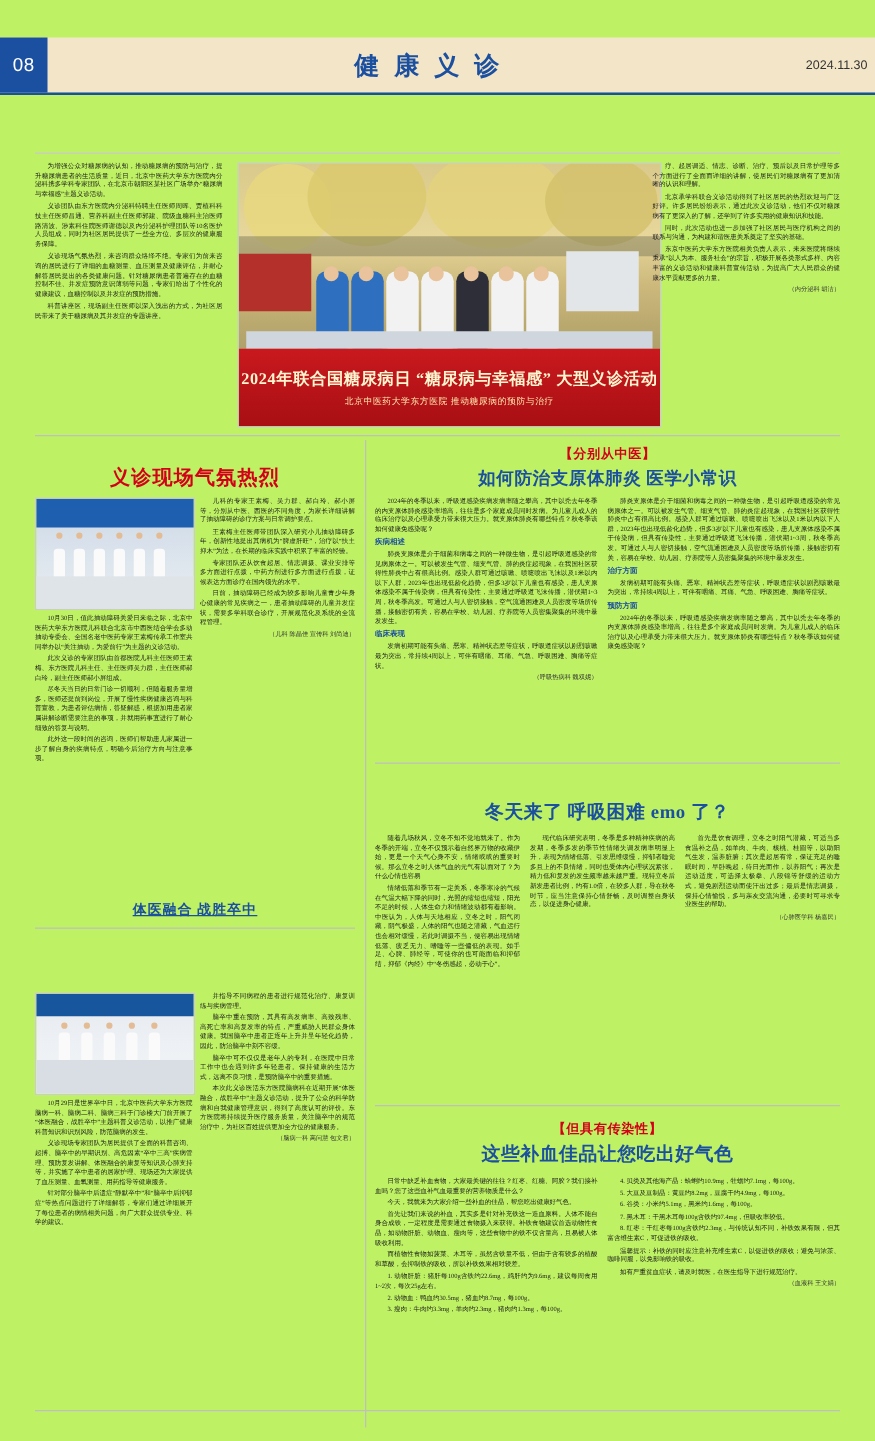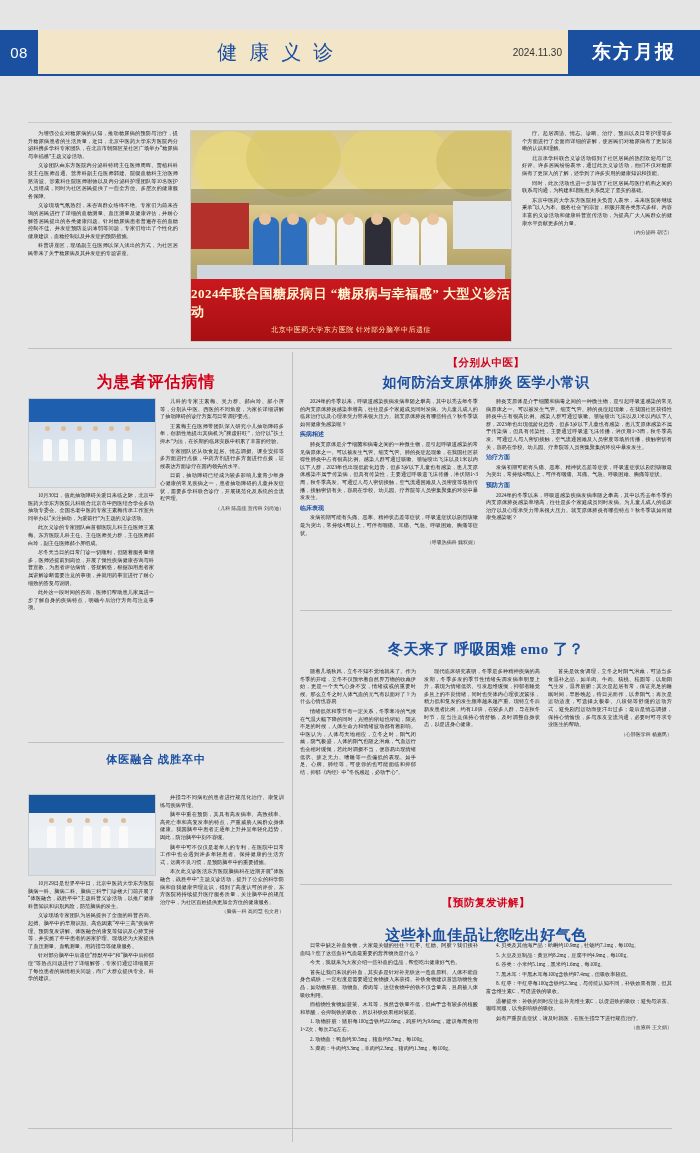--- a/index.html
+++ b/index.html
@@ -1,37 +1,37 @@
 <!DOCTYPE html>
 <html lang="zh"><head>
 <meta charset="utf-8">
 <style>
   html,body{margin:0;padding:0;background:#c8c8c8;}
   body{font-family:"Liberation Serif","DejaVu Serif",serif;}
   .page{
-    width:700px;height:1153px;background:#e5e5e5;position:relative;
+    width:700px;height:1153px;background:#bef264;position:relative;
     overflow:hidden;margin:0 auto;
   }
   
   .masthead{
     position:absolute;left:0;top:30px;width:700px;height:44px;
     background:#f3e6c8;
     display:flex;align-items:center;
   }
   .mast-left{
     width:38px;height:44px;background:#1b4fa0;color:#fff;
     display:flex;align-items:center;justify-content:center;
     font-size:15px;font-family:"Liberation Sans",sans-serif;letter-spacing:0.5px;
   }
   .mast-mid{
     flex:1;height:44px;display:flex;align-items:center;justify-content:center;
     position:relative;
   }
   .mast-mid .mtitle{
-    font-size:20px;letter-spacing:12px;color:#1b4fa0;font-weight:normal;
+    font-size:20px;letter-spacing:12px;color:#1b4fa0;font-weight:bold;
     text-indent:12px;
   }
   .mast-date{
     font-size:10px;color:#333;font-family:Liberation Sans, sans-serif;
     margin-right:6px;
   }
   .mast-right{
     width:132px;height:44px;background:#1b4fa0;color:#fff;
     display:flex;align-items:center;justify-content:center;
     font-size:19px;font-weight:bold;letter-spacing:2px;
@@ -65,21 +65,21 @@
   }
   .bracket-title{
     text-align:center;font-size:10.5px;color:#d4001a;font-weight:bold;letter-spacing:0.5px;
   }
   .sub-blue-big{
     text-align:center;font-size:14px;color:#1b4fa0;font-weight:bold;letter-spacing:0.5px;
   }
   
   .photo{position:absolute;overflow:hidden;}
   
-  #main-photo{left:190px;top:130px;width:320px;height:210px;border:1px solid #ccc;}
+  #main-photo{left:190px;top:130px;width:320px;height:210px;border:1px solid #ccc;padding-left:17px;}
   .mp-bg{position:absolute;inset:0;
     background:linear-gradient(#d9c98a 0%,#e8d79b 28%,#cdb97c 46%,#b9a86e 62%,#8d8a63 100%);}
   .mp-tree{position:absolute;border-radius:50%;}
   .mp-banner{
     position:absolute;left:0;bottom:0;width:100%;height:62px;
     background:linear-gradient(#c9191e,#a80f13);
     display:flex;flex-direction:column;align-items:center;justify-content:center;
     color:#ffe9a8;
   }
   .mp-banner .l1{font-size:13px;font-weight:bold;color:#fff6cf;letter-spacing:0.5px;}
@@ -99,21 +99,20 @@
 <body>
 
 <div class="page">
 
   <div class="masthead">
     <div class="mast-left">08</div>
     <div class="mast-mid">
       <div class="mtitle">健康义诊</div>
     </div>
     <div class="mast-date">2024.11.30</div>
-    <div class="mast-right">东方月报</div>
   </div>
   <div class="mast-rule"></div>
 
   <div class="hl-rule"></div>
 
   <div class="photo" id="main-photo">
     <div class="mp-bg"></div>
 
     <div class="mp-tree" style="left:4px;top:0px;width:70px;height:70px;background:#e8d77f;opacity:.85;"></div>
     <div class="mp-tree" style="left:55px;top:-14px;width:95px;height:80px;background:#dbc96c;opacity:.8;"></div>
@@ -134,42 +133,42 @@
     <div class="mp-head" style="left:152px;bottom:116px;"></div>
     <div class="mp-person" style="left:174px;background:#2e2e38;"></div>
     <div class="mp-head" style="left:180px;bottom:116px;"></div>
     <div class="mp-person" style="left:202px;"></div>
     <div class="mp-head" style="left:208px;bottom:116px;"></div>
     <div class="mp-person" style="left:230px;"></div>
     <div class="mp-head" style="left:236px;bottom:116px;"></div>
     <div class="mp-table"></div>
     <div class="mp-banner">
       <div class="l1">2024年联合国糖尿病日 “糖尿病与幸福感” 大型义诊活动</div>
-      <div class="l2">北京中医药大学东方医院    针对部分脑卒中后遗症</div>
+      <div class="l2">北京中医药大学东方医院    推动糖尿病的预防与治疗</div>
     </div>
   </div>
 
   <div class="col-text" style="position:absolute;left:28px;top:130px;width:150px;">
     <p>为增强公众对糖尿病的认知，推动糖尿病的预防与治疗，提升糖尿病患者的生活质量，近日，北京中医药大学东方医院内分泌科携多学科专家团队，在北京市朝阳区某社区广场举办“糖尿病与幸福感”主题义诊活动。</p>
     <p>义诊团队由东方医院内分泌科特聘主任医师周晖、贾植科科技主任医师吕通、营养科副主任医师郭建、院级血糖科主治医师路清波、涉素科住院医师谢德以及内分泌科护理团队等10名医护人员组成，同时为社区居民提供了一些全方位、多层次的健康服务保障。</p>
     <p>义诊现场气氛热烈，来咨询群众络绎不绝。专家们为前来咨询的居民进行了详细的血糖测量、血压测量及健康评估，并耐心解答居民提出的各类健康问题。针对糖尿病患者普遍存在的血糖控制不佳、并发症预防意识薄弱等问题，专家们给出了个性化的健康建议，血糖控制以及并发症的预防措施。</p>
     <p>科普讲座区，现场副主任医师以深入浅出的方式，为社区居民带来了关于糖尿病及其并发症的专题讲座。</p>
   </div>
   <div class="col-text" style="position:absolute;left:522px;top:130px;width:150px;">
     <p>疗、起居调适、情志、诊断、治疗、预后以及日常护理等多个方面进行了全面而详细的讲解，使居民们对糖尿病有了更加清晰的认识和理解。</p>
     <p>北京承学科联合义诊活动得到了社区居民的热烈欢迎与广泛好评。许多居民纷纷表示，通过此次义诊活动，他们不仅对糖尿病有了更深入的了解，还学到了许多实用的健康知识和技能。</p>
     <p>同时，此次活动也进一步加强了社区居民与医疗机构之间的联系与沟通，为构建和谐医患关系奠定了坚实的基础。</p>
     <p>东京中医药大学东方医院相关负责人表示，未来医院将继续秉承“以人为本、服务社会”的宗旨，积极开展各类形式多样、内容丰富的义诊活动和健康科普宣传活动，为提高广大人民群众的健康水平贡献更多的力量。</p>
     <div class="sig">（内分泌科 胡洁）</div>
   </div>
 
   <div class="hrule" style="left:28px;top:348px;width:644px;"></div>
   <div class="vrule" style="left:292px;top:352px;height:790px;"></div>
 
-  <div class="sub-big" style="position:absolute;left:28px;top:372px;width:256px;">为患者评估病情</div>
+  <div class="sub-big" style="position:absolute;left:28px;top:372px;width:256px;">义诊现场气氛热烈</div>
 
   <div class="sp" style="left:28px;top:398px;width:126px;height:88px;">
     <div class="sp-inner"></div>
     <div class="sp-strip"></div>
     <div class="sp-strip2"></div>
     <div class="sp-p" style="left:14px;"></div>
       <div class="sp-h" style="left:16px;bottom:56px;"></div>
     <div class="sp-p" style="left:30px;"></div>
       <div class="sp-h" style="left:32px;bottom:56px;"></div>
     <div class="sp-p" style="left:46px;"></div>
@@ -192,21 +191,21 @@
   <div class="col-text" style="position:absolute;left:160px;top:398px;width:124px;">
     <p>儿科的专家王素梅、吴力群、郝白玲、郝小屏等，分别从中医、西医的不同角度，为家长详细讲解了抽动障碍的诊疗方案与日常调护要点。</p>
     <p>王素梅主任医师带团队深入研究小儿抽动障碍多年，创新性地提出其病机为“脾虚肝旺”，治疗以“扶土抑木”为法，在长期的临床实践中积累了丰富的经验。</p>
     <p>专家团队还从饮食起居、情志调摄、课业安排等多方面进行点拨，中药方剂进行多方面进行点拨，证候表达方面诊疗在国内领先的水平。</p>
     <p>日前，抽动障碍已经成为较多影响儿童青少年身心健康的常见疾病之一，患者抽动障碍的儿童并发症状，需要多学科联合诊疗，开展规范化及系统的全流程管理。</p>
     <div class="sig">（儿科 陈晶佳 宣传科 刘尚迪）</div>
   </div>
 
   <div class="hrule" style="left:28px;top:742px;width:256px;"></div>
 
-  <div class="sub-small" style="position:absolute;left:28px;top:752px;width:256px;">体医融合 战胜卒中</div>
+  <div class="sub-small" style="position:absolute;left:28px;top:720px;width:256px;text-decoration:underline;">体医融合 战胜卒中</div>
 
   <div class="sp" style="left:28px;top:794px;width:126px;height:80px;">
     <div class="sp-inner" style="background:linear-gradient(#e6eaf0,#f4f6f8);"></div>
     <div class="sp-strip" style="background:#17559c;height:22%;"></div>
     <div class="sp-strip2" style="background:#d9dee4;height:34%;"></div>
     <div class="sp-p" style="left:18px;bottom:34%;"></div>
       <div class="sp-h" style="left:20px;bottom:52px;"></div>
     <div class="sp-p" style="left:36px;bottom:34%;"></div>
       <div class="sp-h" style="left:38px;bottom:52px;"></div>
     <div class="sp-p" style="left:54px;bottom:34%;"></div>
@@ -260,22 +259,22 @@
   <div class="col-text" style="position:absolute;left:424px;top:668px;width:116px;">
     <p>现代临床研究表明，冬季是多种精神疾病的高发期，冬季多发的季节性情绪失调发病率明显上升，表现为情绪低落、引发思维缓慢，抑郁者睡觉多且上的不良情绪，同时也受体内心理状况紧张，精力低和复发的发生频率越来越严重。现特立冬后新发患者比例，约有1.0倍，在较多人群，导在秋冬时节，应当注意保持心情舒畅，及时调整自身状态，以促进身心健康。</p>
   </div>
   <div class="col-text" style="position:absolute;left:548px;top:668px;width:124px;">
     <p>首先是饮食调理，立冬之时阳气潜藏，可适当多食温补之品，如羊肉、牛肉、核桃、桂圆等，以助阳气生发，温养脏腑；其次是起居有常，保证充足的睡眠时间，早卧晚起，待日光而作，以养阳气；再次是运动适度，可选择太极拳、八段锦等舒缓的运动方式，避免剧烈运动而使汗出过多；最后是情志调摄，保持心情愉悦，多与亲友交流沟通，必要时可寻求专业医生的帮助。</p>
     <div class="sig">（心肺医学科 杨嘉民）</div>
   </div>
 
   <div class="hrule" style="left:300px;top:884px;width:372px;"></div>
 
-  <div class="bracket-title" style="position:absolute;left:300px;top:896px;width:372px;">【预防复发讲解】</div>
-  <div class="sub-blue-big" style="position:absolute;left:300px;top:914px;width:372px;font-size:15px;margin-top:12px;">这些补血佳品让您吃出好气色</div>
+  <div class="bracket-title" style="position:absolute;left:300px;top:896px;width:372px;">【但具有传染性】</div>
+  <div class="sub-blue-big" style="position:absolute;left:300px;top:914px;width:372px;font-size:15px;">这些补血佳品让您吃出好气色</div>
 
   <div class="col-text" style="position:absolute;left:300px;top:942px;width:178px;">
     <p>日常中缺乏补血食物，大家最关键的往往？红枣、红糖、阿胶？我们接补血吗？您了这些血补气血最重要的营养物质是什么？</p>
     <p>今天，我就来为大家介绍一些补血的佳品，帮您吃出健康好气色。</p>
     <p>首先让我们来说的补血，其实多是针对补充铁这一造血原料。人体不能自身合成铁，一定程度是需要通过食物摄入来获得。补铁食物建议首选动物性食品，如动物肝脏、动物血、瘦肉等，这些食物中的铁不仅含量高，且易被人体吸收利用。</p>
     <p>而植物性食物如菠菜、木耳等，虽然含铁量不低，但由于含有较多的植酸和草酸，会抑制铁的吸收，所以补铁效果相对较差。</p>
     <p>1. 动物肝脏：猪肝每100g含铁约22.6mg，鸡肝约为9.6mg，建议每周食用1~2次，每次25g左右。</p>
     <p>2. 动物血：鸭血约30.5mg，猪血约8.7mg，每100g。</p>
     <p>3. 瘦肉：牛肉约3.3mg，羊肉约2.3mg，猪肉约1.3mg，每100g。</p>
   </div>

